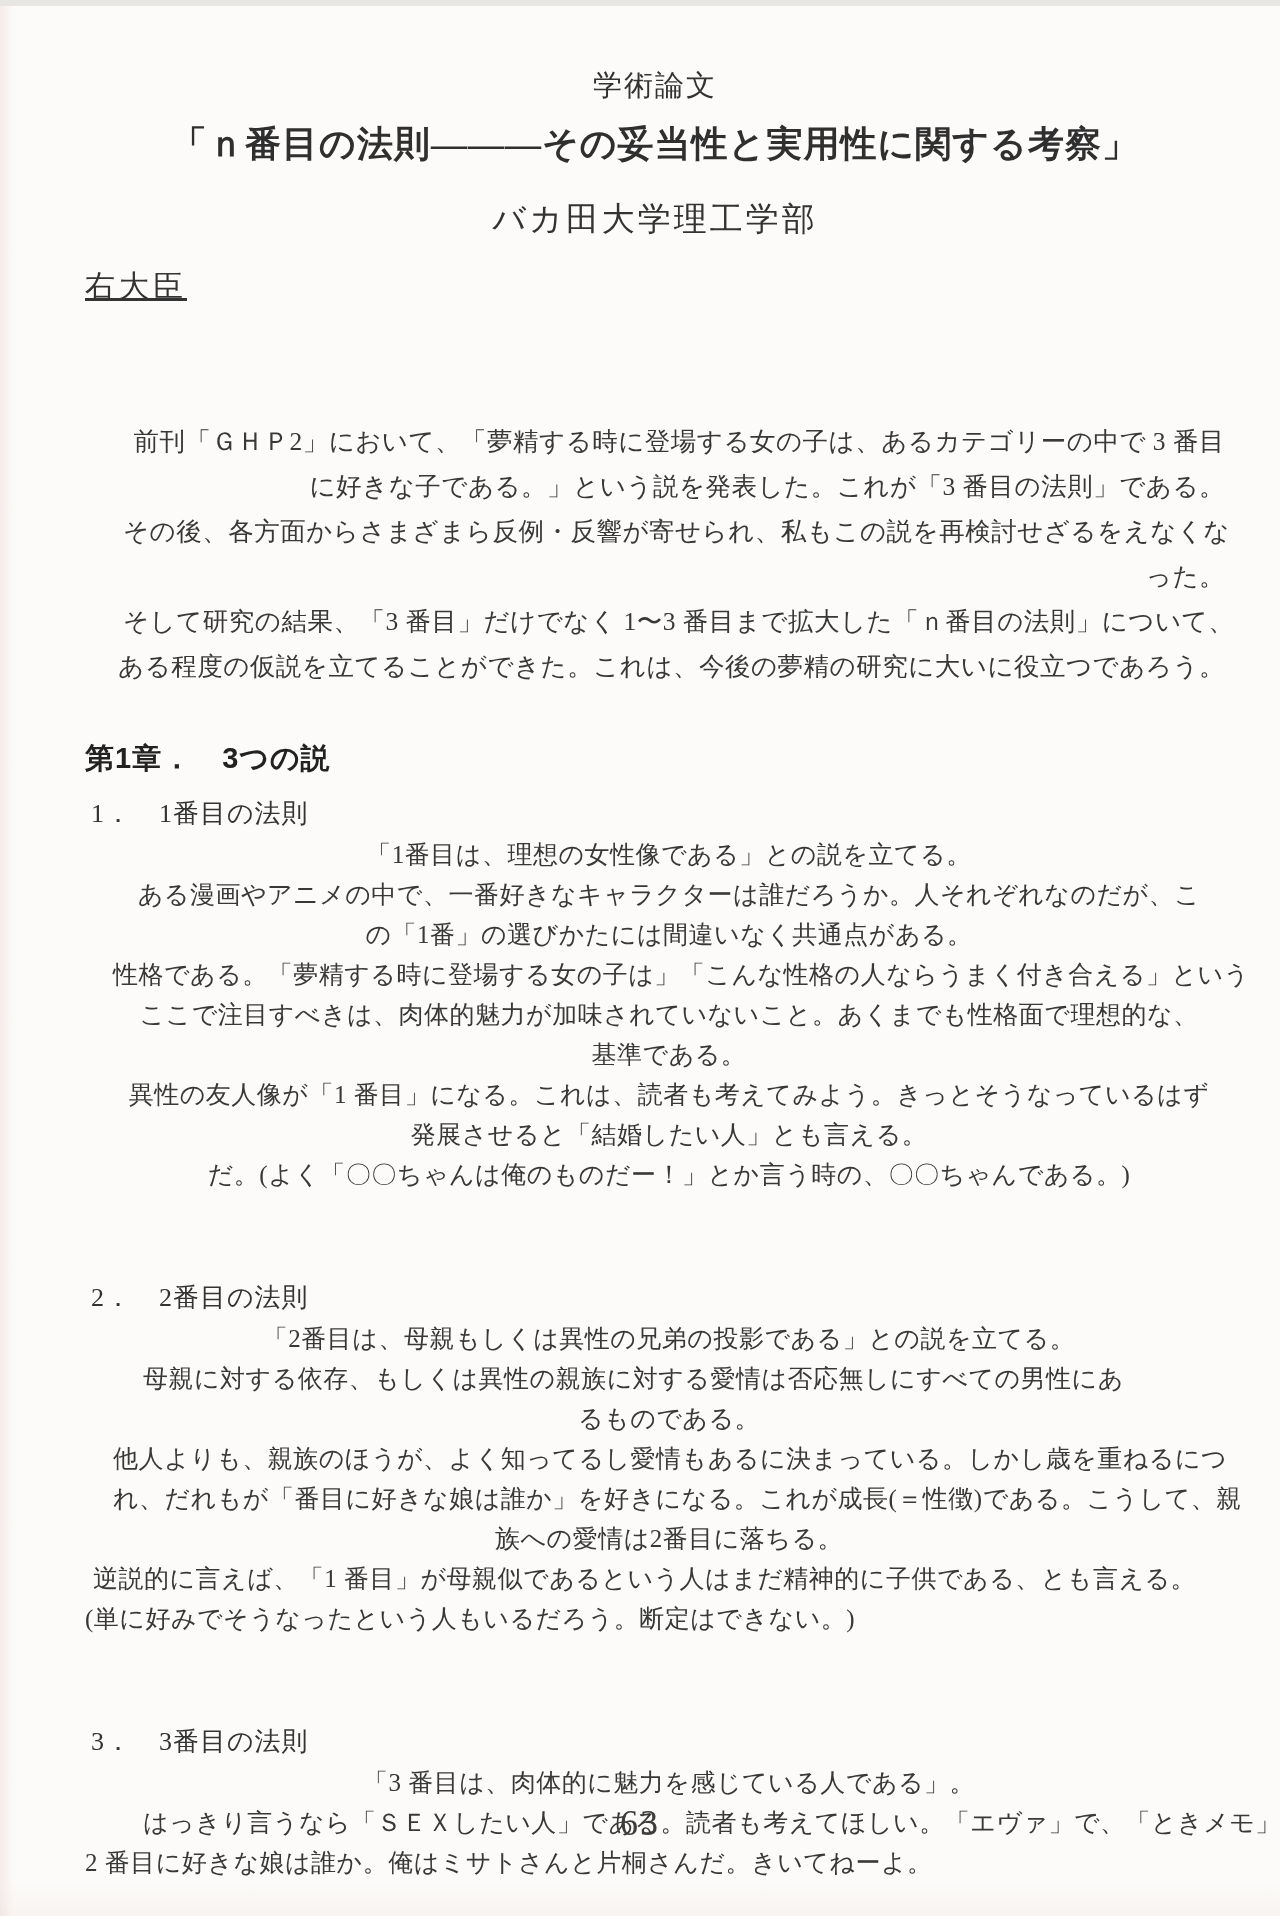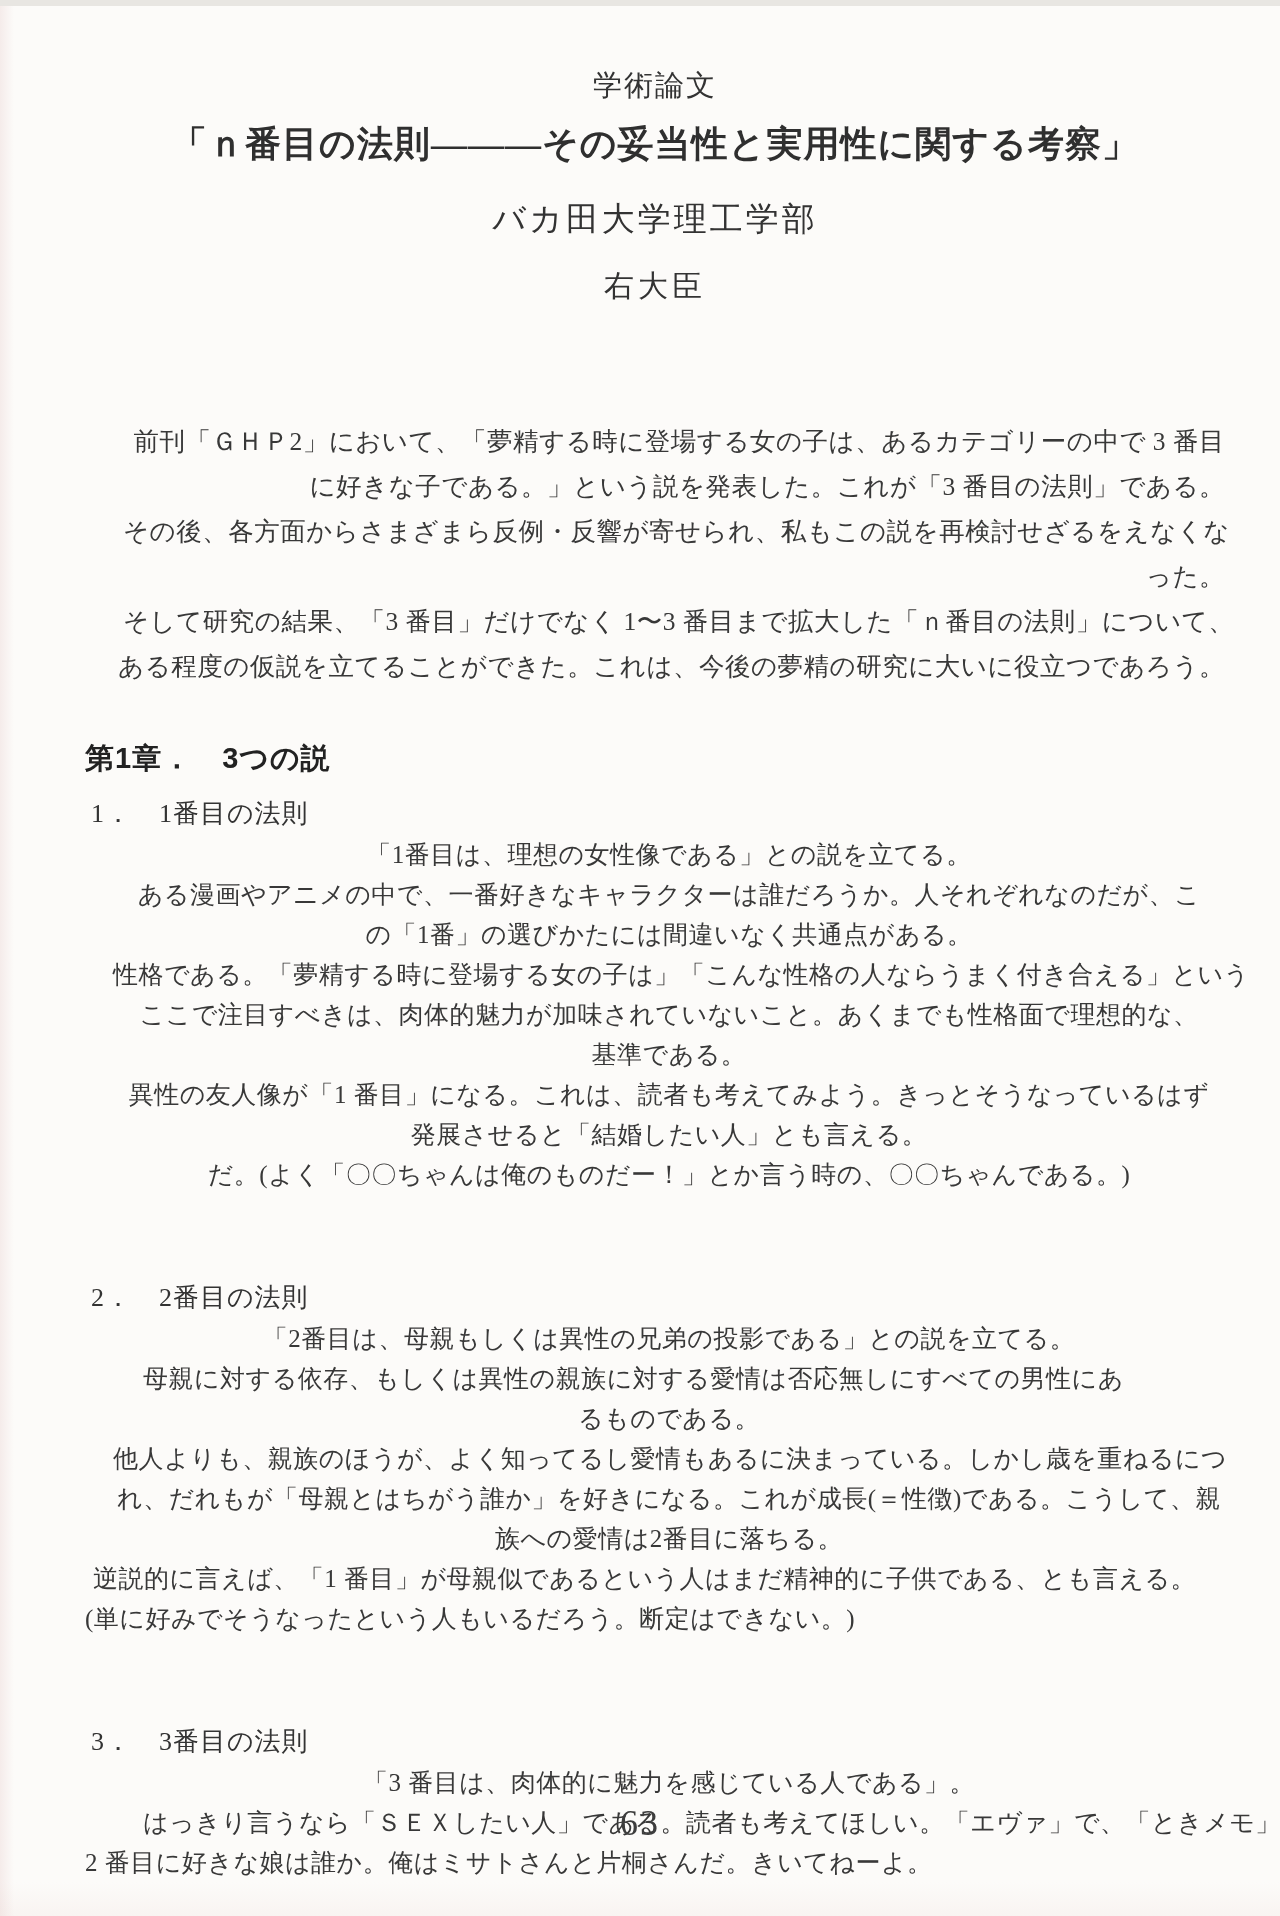--- a/index.html
+++ b/index.html
@@ -38,24 +38,24 @@
   }
   .affiliation{
     margin-top:28px;
     text-align:center;
     font-size:33px;
     letter-spacing:3px;
     color:#333;
   }
   .author{
     margin-top:24px;
-    text-align:center;
     font-size:30px;
     letter-spacing:4px;
     color:#333;
+    text-decoration:underline;
   }
   .intro{
     margin-top:112px;
   }
   .intro .line{
     line-height:45px;
     font-size:25.5px;
     text-align:right;
   }
   .line{
@@ -135,21 +135,21 @@
         <div class="line indent-body">異性の友人像が「1 番目」になる。これは、読者も考えてみよう。きっとそうなっているはず</div>
         <div class="line indent-body">発展させると「結婚したい人」とも言える。</div>
         <div class="line indent-body">だ。(よく「〇〇ちゃんは俺のものだー！」とか言う時の、〇〇ちゃんである。)</div>
       </section>
       <section class="section">
         <div class="section-label">2．　2番目の法則</div>
         <div class="line indent-body">「2番目は、母親もしくは異性の兄弟の投影である」との説を立てる。</div>
         <div class="line indent-deep">母親に対する依存、もしくは異性の親族に対する愛情は否応無しにすべての男性にあ</div>
         <div class="line indent-body">るものである。</div>
         <div class="line indent-body">他人よりも、親族のほうが、よく知ってるし愛情もあるに決まっている。しかし歳を重ねるにつ</div>
-        <div class="line indent-body">れ、だれもが「母親とはちがう誰か」を好きになる。これが成長(＝性徴)である。こうして、親</div>
+        <div class="line indent-body">れ、だれもが「番目に好きな娘は誰か」を好きになる。これが成長(＝性徴)である。こうして、親</div>
         <div class="line indent-body">族への愛情は2番目に落ちる。</div>
         <div class="line indent-half">逆説的に言えば、「1 番目」が母親似であるという人はまだ精神的に子供である、とも言える。</div>
         <div class="line indent-flush">(単に好みでそうなったという人もいるだろう。断定はできない。)</div>
       </section>
       <section class="section">
         <div class="section-label">3．　3番目の法則</div>
         <div class="line indent-body">「3 番目は、肉体的に魅力を感じている人である」。</div>
         <div class="line indent-deep">はっきり言うなら「ＳＥＸしたい人」である。読者も考えてほしい。「エヴァ」で、「ときメモ」で、</div>
         <div class="line indent-flush">2 番目に好きな娘は誰か。俺はミサトさんと片桐さんだ。きいてねーよ。</div>
       </section>

